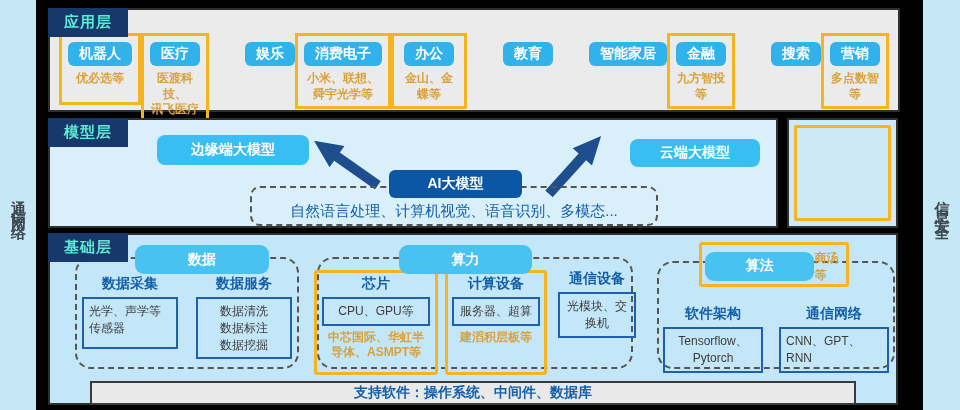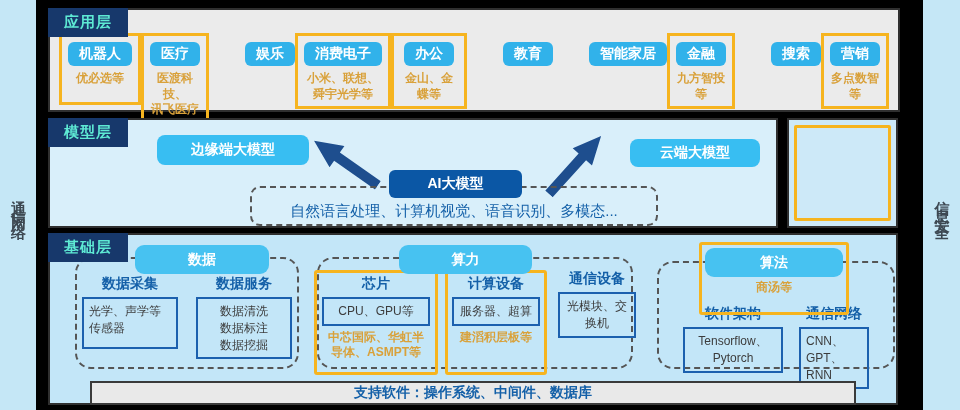--- a/index.html
+++ b/index.html
@@ -53,21 +53,21 @@
   #panel-fnd{left:48px;top:233px;width:850px;height:172px;background:var(--panel_blue,#c3e6f8);}
   .group{position:absolute;border:2px dashed #555;border-radius:16px;box-sizing:border-box;}
   #group-data{left:25px;top:22px;width:224px;height:112px;}
   #group-compute{left:267px;top:22px;width:316px;height:112px;}
   #group-algo{left:607px;top:26px;width:238px;height:108px;}
   .pill{position:absolute;background:var(--pill_blue,#47c2f1);color:#fff;font-weight:bold;font-size:14px;
         border-radius:9px;display:flex;align-items:center;justify-content:center;height:29px;z-index:3;}
   #pill-data{left:85px;top:10px;width:134px;}
   #pill-compute{left:349px;top:10px;width:133px;}
   #algo-wrap{position:absolute;left:649px;top:7px;width:150px;border:3px solid var(--orange,#f6b41f);
-             z-index:3;display:flex;flex-direction:column;align-items:center;padding:3px 3px 16px;
+             z-index:3;display:flex;flex-direction:row;align-items:center;padding:3px 3px 0;
              box-sizing:border-box;border-radius:3px;}
   #pill-algo{position:static;width:138px;}
   .algo-sub{color:var(--orange_text,#d9a13a);font-size:12px;font-weight:600;margin-top:2px;}
 
   .cols{display:flex;justify-content:center;gap:18px;}
   #group-data .cols{padding-top:16px;}
   #group-algo .cols{padding-top:42px;gap:16px;}
   .col{display:flex;flex-direction:column;align-items:center;}
   .col-h{color:var(--text_blue,#1460a8);font-weight:bold;font-size:14px;margin-bottom:4px;white-space:nowrap;}
   .ibox{border:2px solid #1c60ae;color:#3c3c3c;font-size:12px;padding:4px 5px;box-sizing:border-box;
@@ -207,20 +207,20 @@
 
   <div class="group" id="group-algo">
     <div class="cols">
       <div class="col">
         <div class="col-h">软件架构</div>
         <div class="ibox tc" style="width:100px">Tensorflow、
 Pytorch</div>
       </div>
       <div class="col">
         <div class="col-h">通信网络</div>
-        <div class="ibox" style="width:70px">CNN、GPT、
+        <div class="ibox" style="width:110px">CNN、GPT、
 RNN</div>
       </div>
     </div>
   </div>
 
   <div id="support-bar">支持软件：操作系统、中间件、数据库</div>
 </div>
 
 </body></html>

